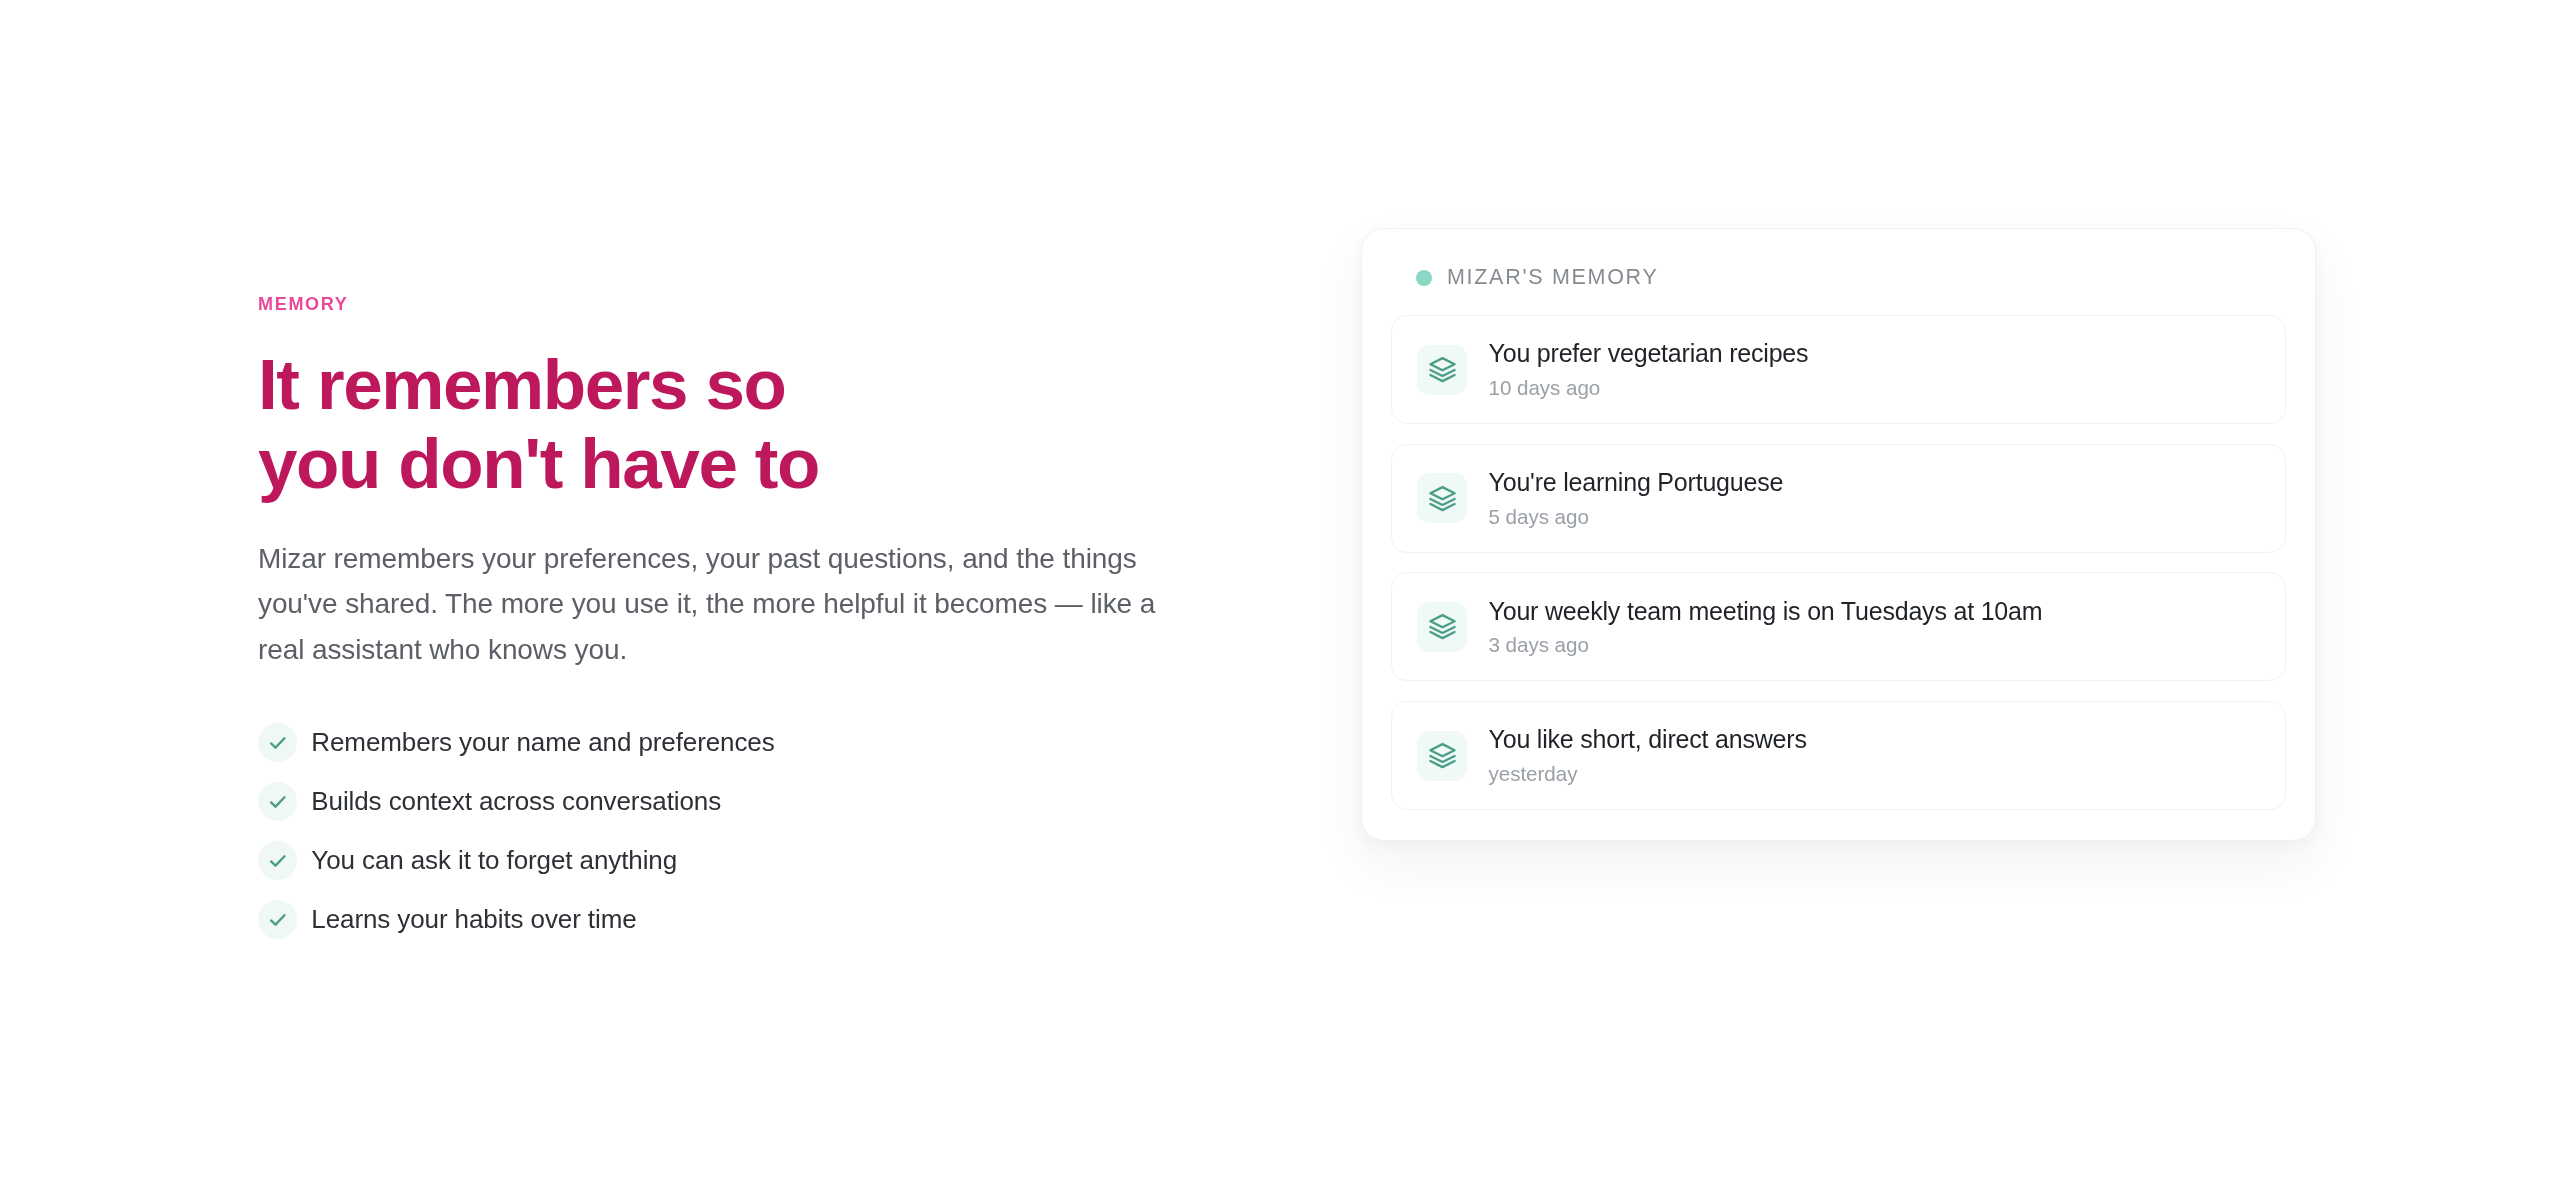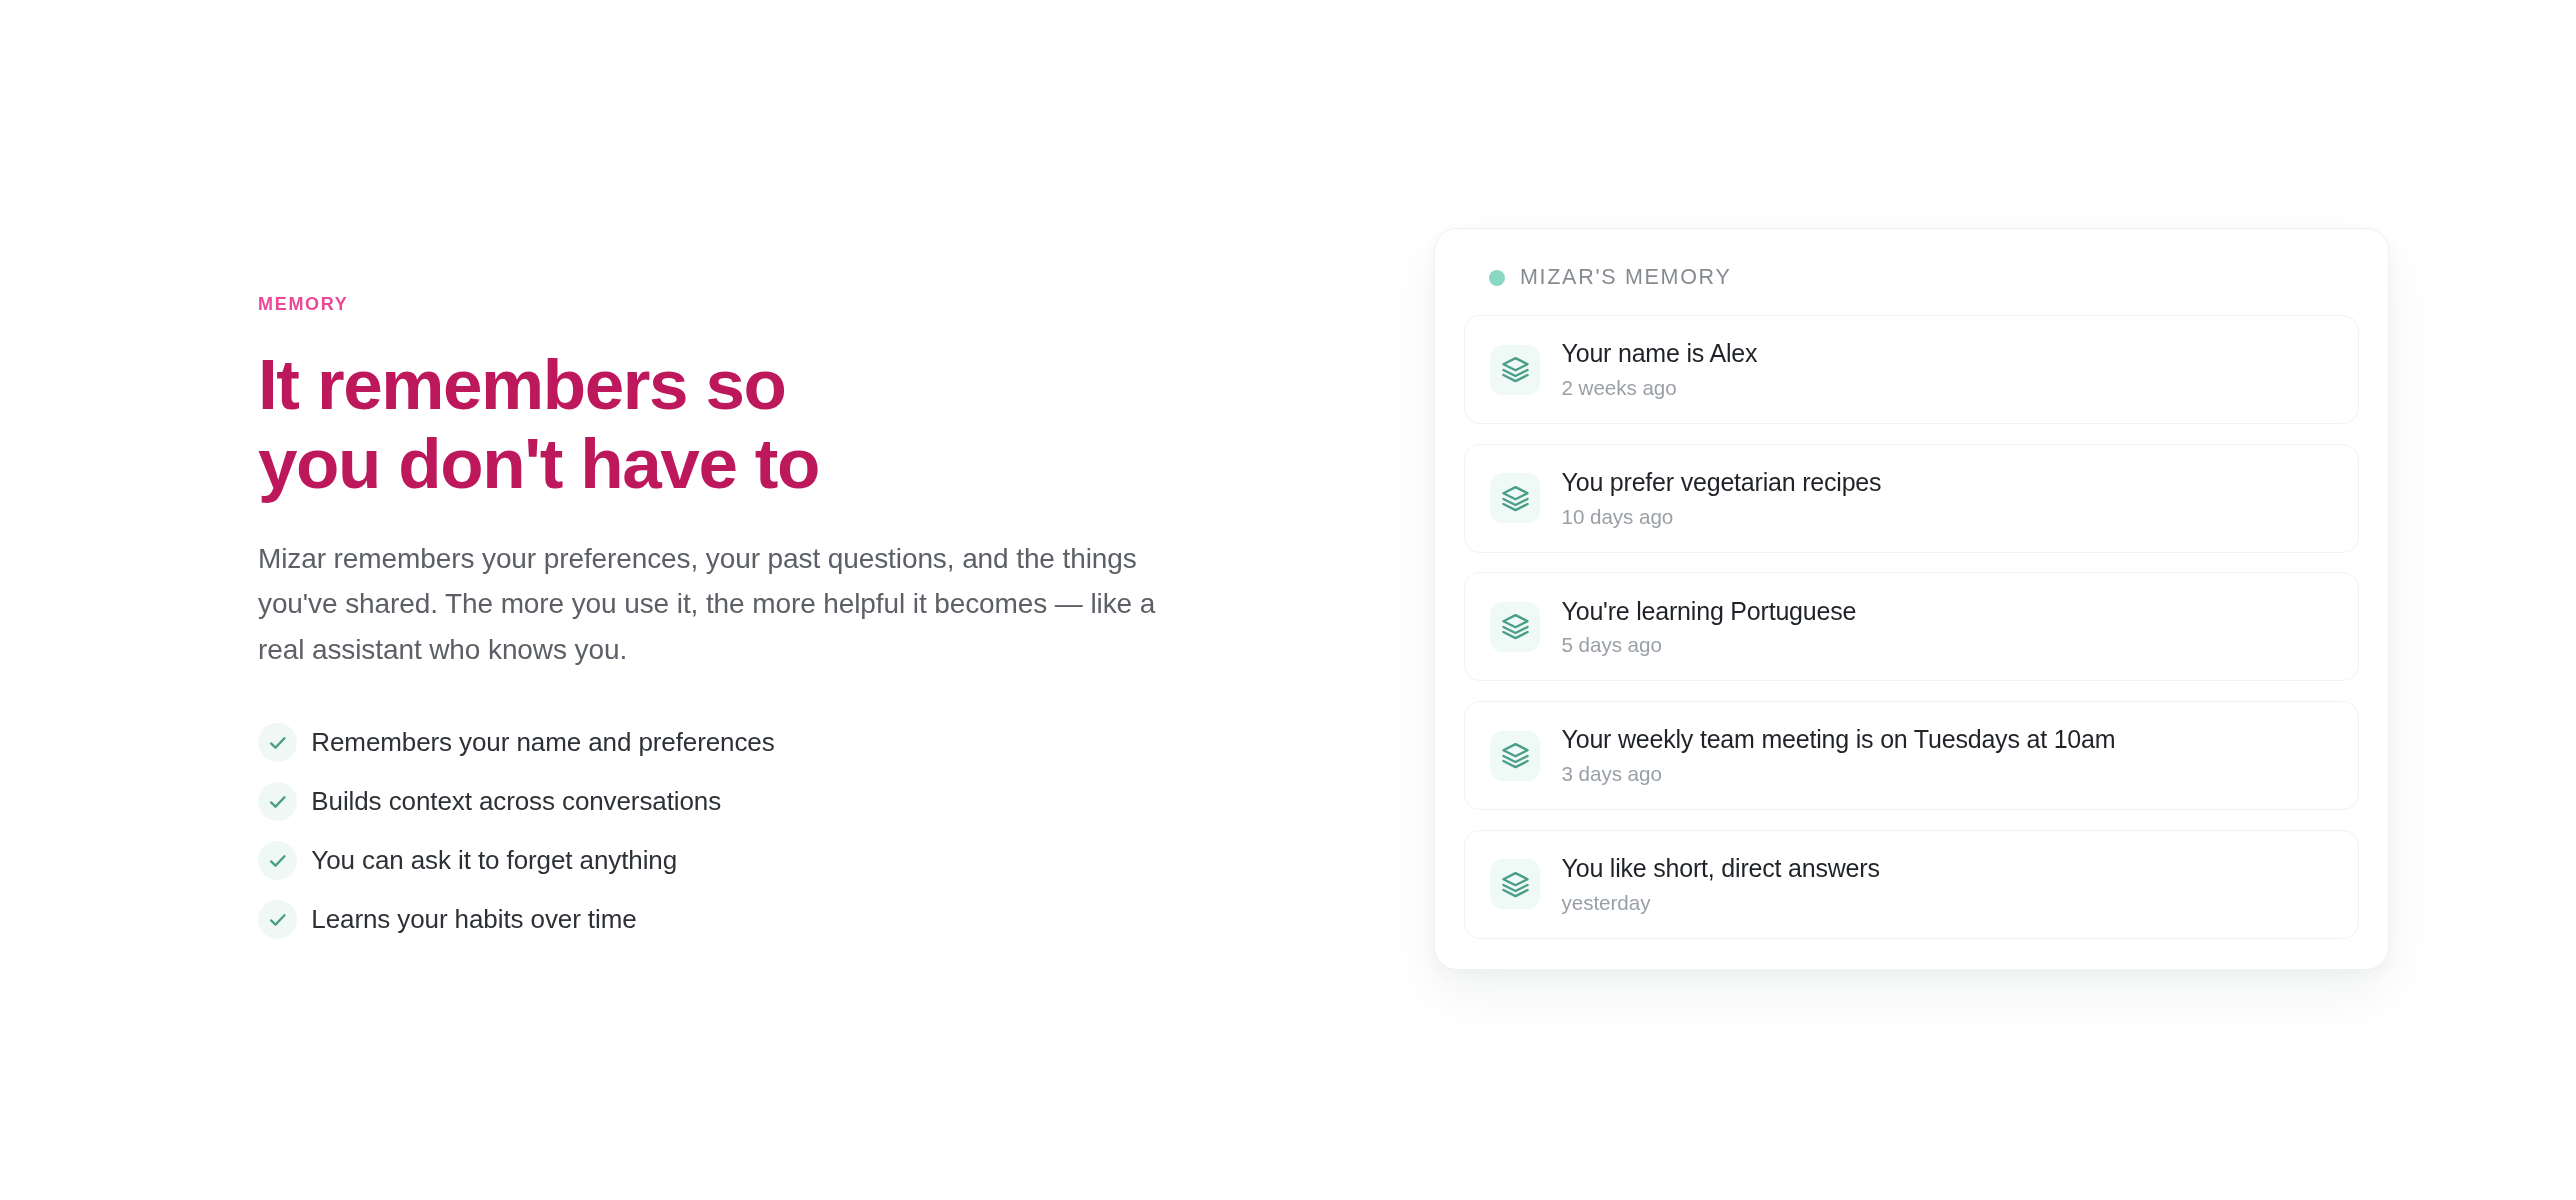--- a/index.html
+++ b/index.html
@@ -84,21 +84,21 @@
   .feature-text {
     font-size: 26px;
     color: #2d3136;
     letter-spacing: -0.1px;
     line-height: 1.2;
   }
 
   
   .memory-panel {
     position: absolute;
-    left: 1434px;
+    left: 1361px;
     top: 228px;
     width: 955px;
     padding: 27px 29px 30px 29px;
     background: #ffffff;
     border: 1.3px solid #f0f1f2;
     border-radius: 23px;
     box-shadow: 0 23px 54px rgba(23, 28, 38, 0.055),
                 0 5.4px 16px rgba(23, 28, 38, 0.030);
   }
 
@@ -232,85 +232,72 @@
 
   <div class="memory-panel">
 
     <div class="panel-header">
       <span class="panel-dot"></span>
       <span class="panel-title">MIZAR'S MEMORY</span>
     </div>
 
     <div class="memory-rows">
 
+
       <div class="memory-row">
         <span class="row-icon-tile">
           <svg width="29" height="29" viewBox="0 0 24 24" fill="none" stroke="#4a9d87" stroke-width="1.9" stroke-linecap="round" stroke-linejoin="round">
             <polygon points="12,2.6 22,7.6 12,12.6 2,7.6"></polygon>
             <polyline points="2,12.4 12,17.4 22,12.4"></polyline>
             <polyline points="2,16.6 12,21.6 22,16.6"></polyline>
           </svg>
         </span>
         <span class="row-text">
-          <span class="row-title">Your name is Alex</span>
-          <span class="row-time">2 weeks ago</span>
+          <span class="row-title">You prefer vegetarian recipes</span>
+          <span class="row-time">10 days ago</span>
         </span>
       </div>
 
       <div class="memory-row">
         <span class="row-icon-tile">
           <svg width="29" height="29" viewBox="0 0 24 24" fill="none" stroke="#4a9d87" stroke-width="1.9" stroke-linecap="round" stroke-linejoin="round">
             <polygon points="12,2.6 22,7.6 12,12.6 2,7.6"></polygon>
             <polyline points="2,12.4 12,17.4 22,12.4"></polyline>
             <polyline points="2,16.6 12,21.6 22,16.6"></polyline>
           </svg>
         </span>
         <span class="row-text">
-          <span class="row-title">You prefer vegetarian recipes</span>
-          <span class="row-time">10 days ago</span>
+          <span class="row-title">You're learning Portuguese</span>
+          <span class="row-time">5 days ago</span>
         </span>
       </div>
 
       <div class="memory-row">
         <span class="row-icon-tile">
           <svg width="29" height="29" viewBox="0 0 24 24" fill="none" stroke="#4a9d87" stroke-width="1.9" stroke-linecap="round" stroke-linejoin="round">
             <polygon points="12,2.6 22,7.6 12,12.6 2,7.6"></polygon>
             <polyline points="2,12.4 12,17.4 22,12.4"></polyline>
             <polyline points="2,16.6 12,21.6 22,16.6"></polyline>
           </svg>
         </span>
         <span class="row-text">
-          <span class="row-title">You're learning Portuguese</span>
-          <span class="row-time">5 days ago</span>
+          <span class="row-title">Your weekly team meeting is on Tuesdays at 10am</span>
+          <span class="row-time">3 days ago</span>
         </span>
       </div>
 
       <div class="memory-row">
         <span class="row-icon-tile">
           <svg width="29" height="29" viewBox="0 0 24 24" fill="none" stroke="#4a9d87" stroke-width="1.9" stroke-linecap="round" stroke-linejoin="round">
             <polygon points="12,2.6 22,7.6 12,12.6 2,7.6"></polygon>
             <polyline points="2,12.4 12,17.4 22,12.4"></polyline>
             <polyline points="2,16.6 12,21.6 22,16.6"></polyline>
           </svg>
         </span>
         <span class="row-text">
-          <span class="row-title">Your weekly team meeting is on Tuesdays at 10am</span>
-          <span class="row-time">3 days ago</span>
-        </span>
-      </div>
-
-      <div class="memory-row">
-        <span class="row-icon-tile">
-          <svg width="29" height="29" viewBox="0 0 24 24" fill="none" stroke="#4a9d87" stroke-width="1.9" stroke-linecap="round" stroke-linejoin="round">
-            <polygon points="12,2.6 22,7.6 12,12.6 2,7.6"></polygon>
-            <polyline points="2,12.4 12,17.4 22,12.4"></polyline>
-            <polyline points="2,16.6 12,21.6 22,16.6"></polyline>
-          </svg>
-        </span>
-        <span class="row-text">
           <span class="row-title">You like short, direct answers</span>
           <span class="row-time">yesterday</span>
         </span>
       </div>
 
     </div>
   </div>
 
 </div>
 

